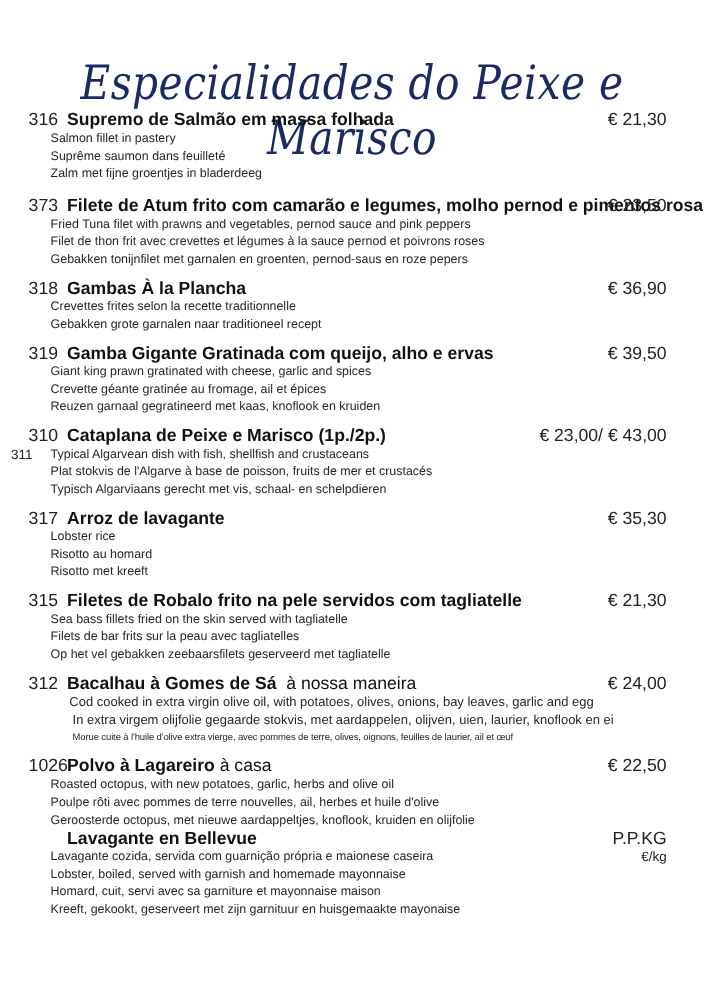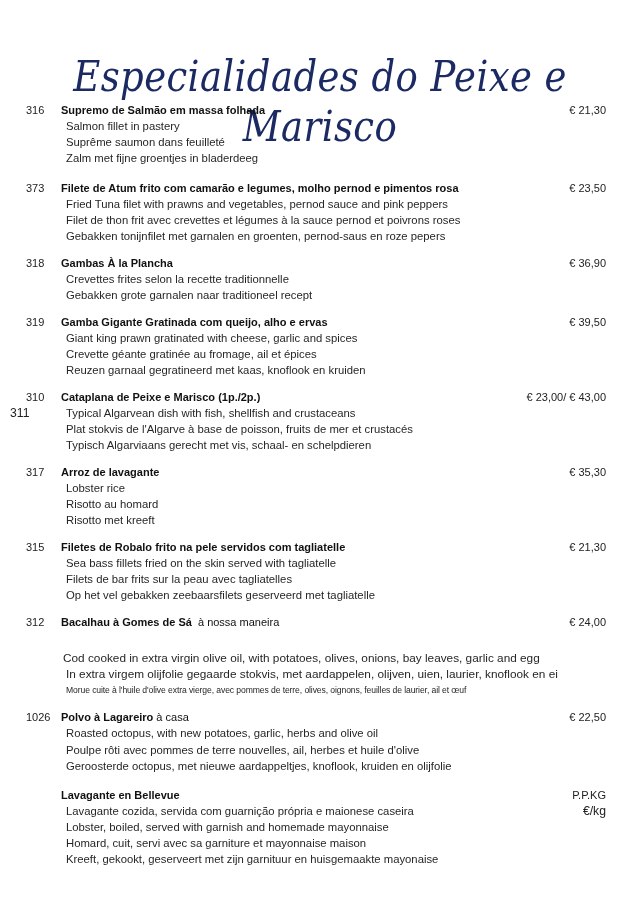--- a/index.html
+++ b/index.html
@@ -36,21 +36,21 @@
       top: 102px;
       width: 640px;
     }
     .item {
       position: relative;
       margin-bottom: 13px;
     }
     .row {
       position: relative;
       height: 16px;
-      font-size: 11px;
+      font-size: 16px;
       line-height: 16px;
       white-space: nowrap;
     }
     .code {
       position: absolute;
       left: 26px;
       width: 30px;
       color: #222;
     }
     .code2 {
@@ -68,21 +68,21 @@
       color: #111;
     }
     .name .suffix { font-weight: normal; }
     .price {
       position: absolute;
       right: 34px;
       text-align: center;
       color: #222;
     }
     .desc {
-      padding-left: 66px;
+      padding-left: 46px;
       font-size: 11.3px;
       line-height: 16px;
       color: #262626;
       white-space: nowrap;
     }
     .desc .line { display: block; }
     .desc .line.small { font-size: 8.6px; letter-spacing: -0.1px; }
     .desc .line.big { font-size: 11.8px; }
     .price2 {
       position: absolute;
@@ -190,28 +190,28 @@
       <span class="line">Op het vel gebakken zeebaarsfilets geserveerd met tagliatelle</span>
     </div>
   </div>
 
   <div class="item" style="margin-bottom:11px;">
     <div class="row">
       <span class="code">312</span>
       <span class="name"><span>Bacalhau à Gomes de Sá</span><span class="suffix" style="white-space:pre;">  à nossa maneira</span></span>
       <span class="price">€ 24,00</span>
     </div>
-    <div class="desc" style="padding-left:63px;margin-top:20px;">
+    <div class="desc" style="padding-left:63px;">
       <span class="line big">Cod cooked in extra virgin olive oil, with potatoes, olives, onions, bay leaves, garlic and egg</span>
       <span class="line big" style="padding-left:3px;">In extra virgem olijfolie gegaarde stokvis, met aardappelen, olijven, uien, laurier, knoflook en ei</span>
       <span class="line small" style="padding-left:3px;">Morue cuite à l'huile d'olive extra vierge, avec pommes de terre, olives, oignons, feuilles de laurier, ail et œuf</span>
     </div>
   </div>
 
-  <div class="item" style="margin-bottom:12px;">
+  <div class="item" style="margin-bottom:0;">
     <div class="row">
       <span class="code">1026</span>
       <span class="name"><span>Polvo à Lagareiro</span><span class="suffix" style="white-space:pre;"> à casa</span></span>
       <span class="price">€ 22,50</span>
     </div>
     <div class="desc" style="line-height:16.5px;">
       <span class="line">Roasted octopus, with new potatoes, garlic, herbs and olive oil</span>
       <span class="line">Poulpe rôti avec pommes de terre nouvelles, ail, herbes et huile d'olive</span>
       <span class="line">Geroosterde octopus, met nieuwe aardappeltjes, knoflook, kruiden en olijfolie</span>
     </div>

